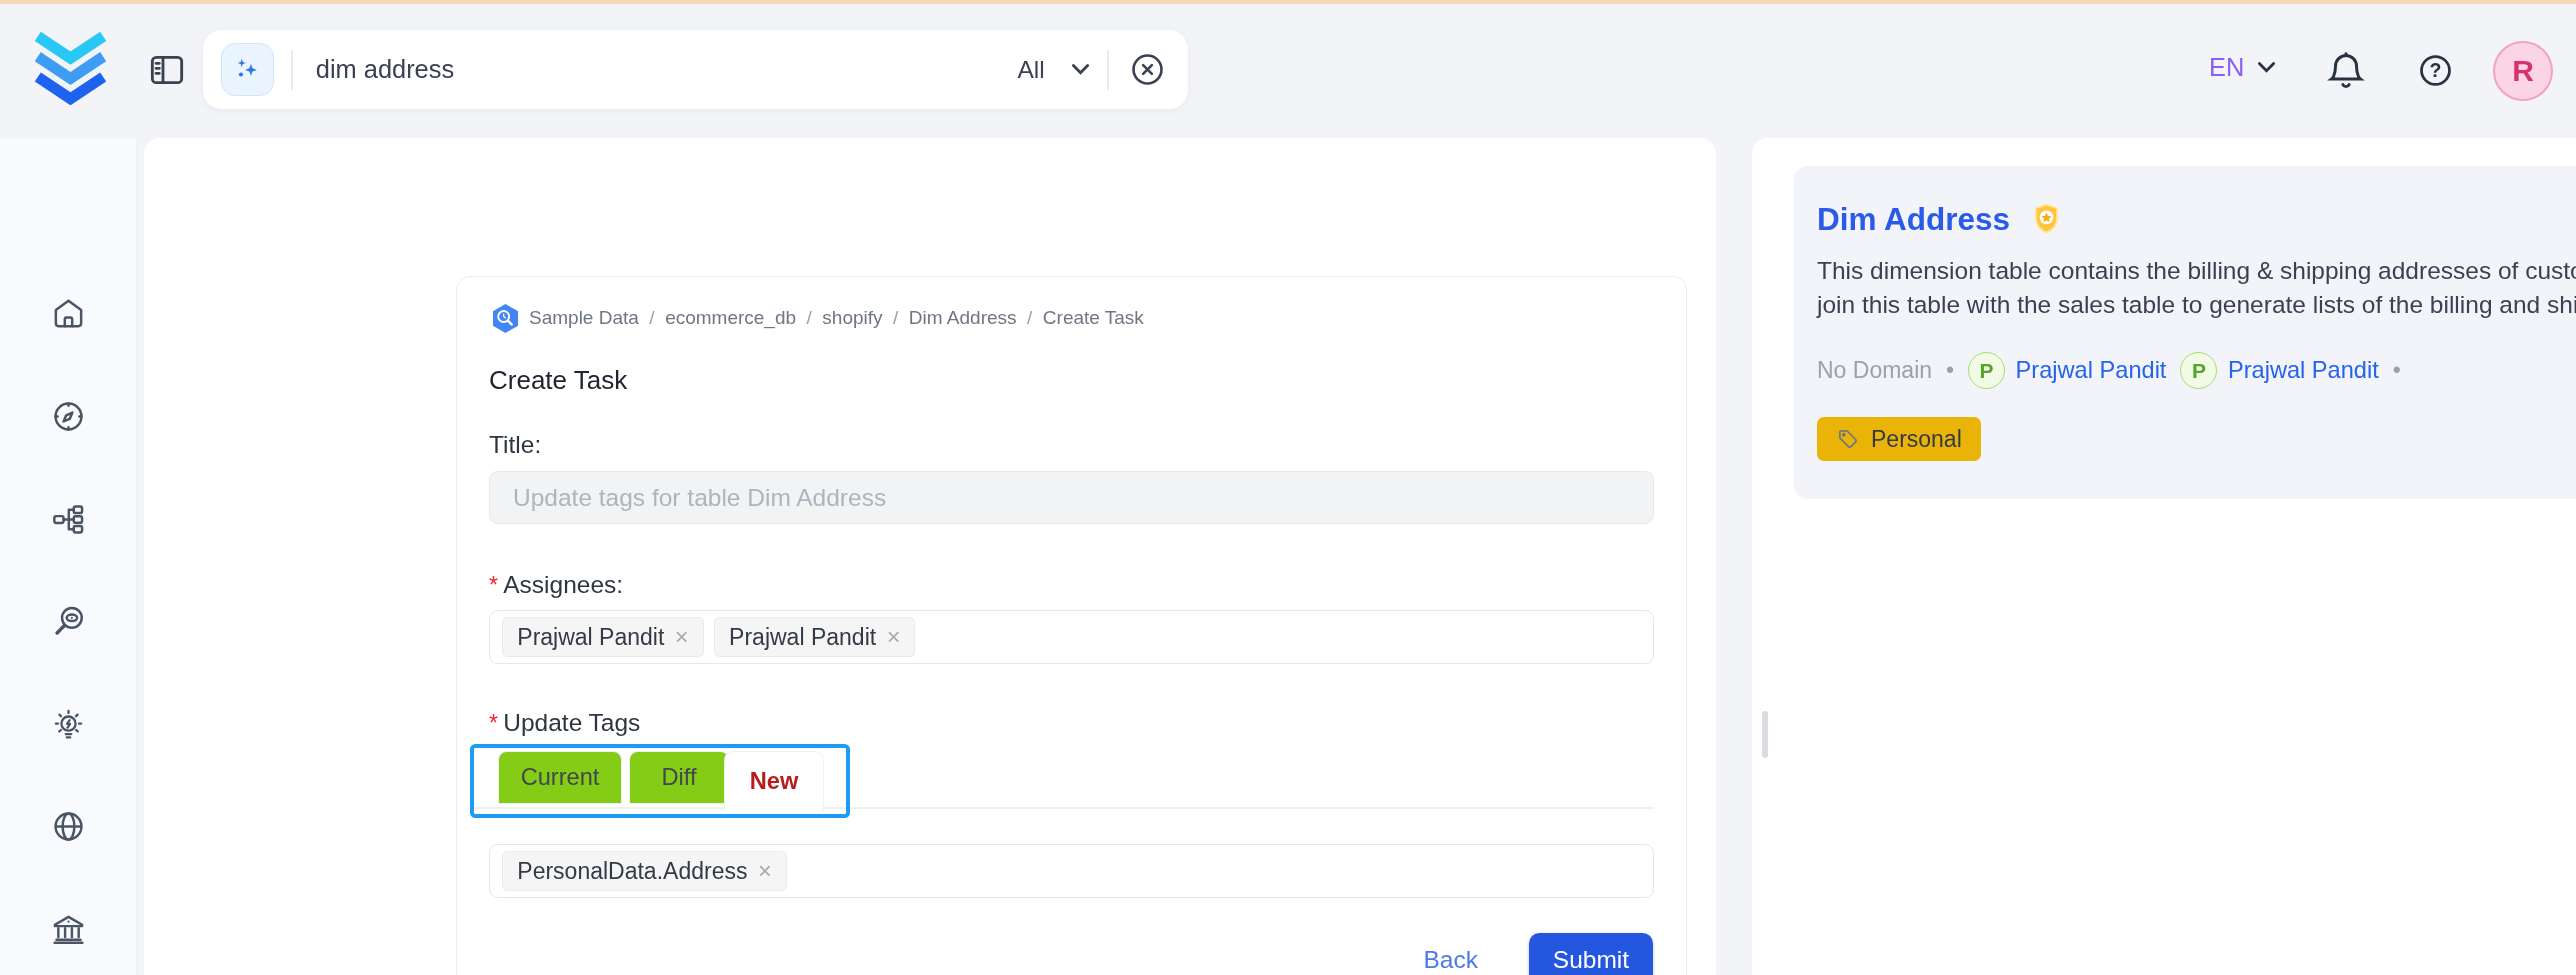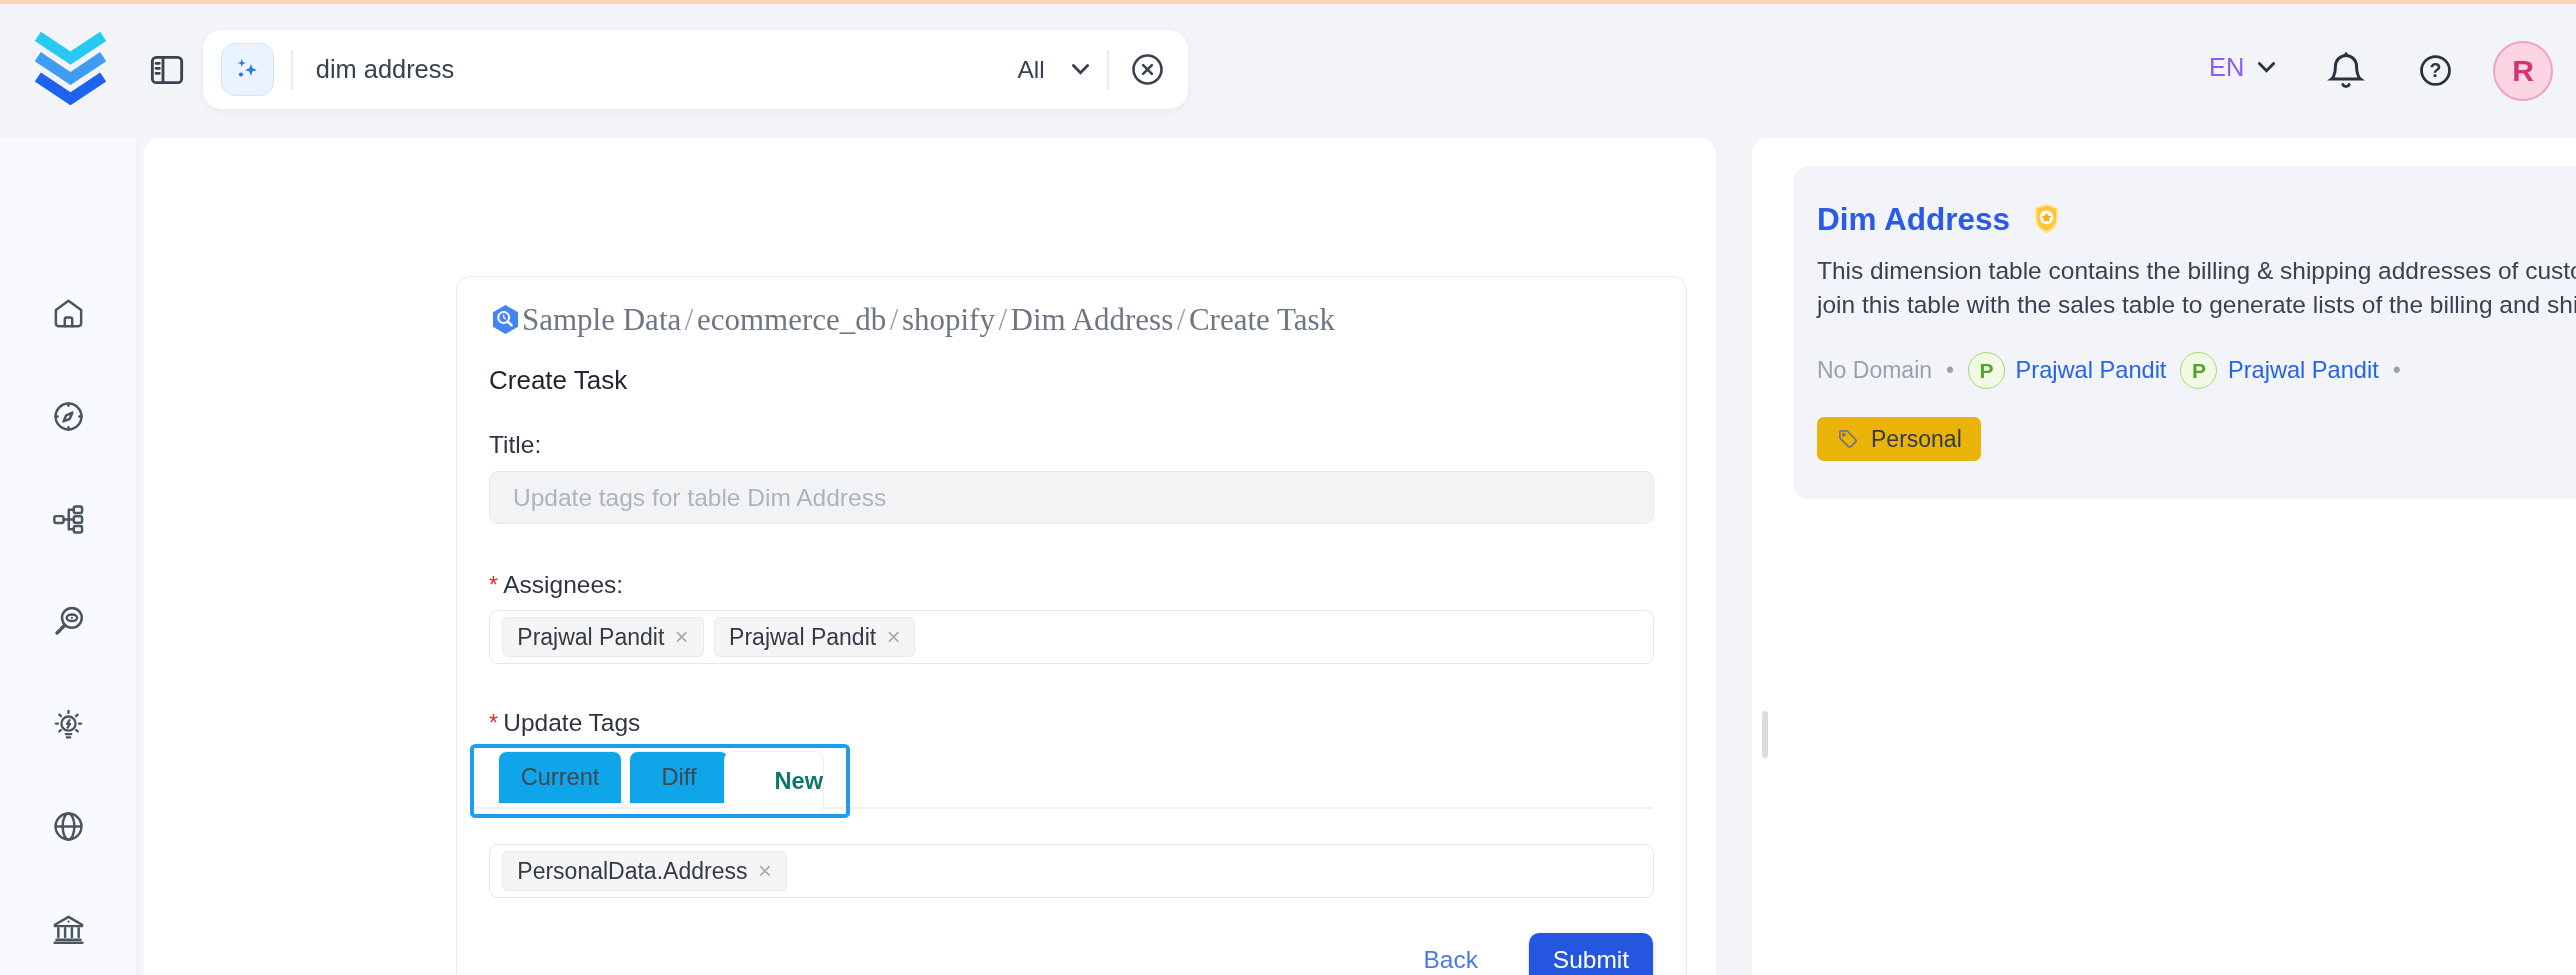--- a/index.html
+++ b/index.html
@@ -39,40 +39,40 @@
   .sidebar { position:absolute; left:0; top:138px; width:137px; height:838px; background:#F8FAFD; border-right:1.8px solid #EEF0F4; }
   .side-item { position:absolute; left:50px; width:37px; height:37px; color:#4A5462; cursor:pointer; }
 
   
   .center-panel { position:absolute; left:144px; top:138px; width:1572px; height:838px; background:#fff; border-radius:15.8px 15.8px 0 0; }
   .right-panel  { position:absolute; left:1752px; top:138px; width:824px; height:838px; background:#fff; border-radius:15.8px 0 0 0; }
 
   
   .form-card { position:absolute; left:312px; top:138px; width:1231px; height:777px; background:#fff;
                border:1.8px solid #EAECF0; border-radius:14px; }
-  .breadcrumb { position:absolute; left:32px; top:24.5px; display:flex; align-items:center; gap:0; font-size:31px; color:#6F7683;font-family:Liberation Serif, serif; }
+  .breadcrumb { position:absolute; left:32px; top:24.5px; display:flex; align-items:center; gap:7px; font-size:19px; color:#6F7683; }
   .crumb { cursor:pointer; }
   .crumb-sep { color:#9AA0AB; padding:0 3.5px; }
   .form-heading { position:absolute; left:32px; top:88px; font-size:26px; font-weight:500; color:#20252F; }
   .field-label { position:absolute; left:32px; font-size:24.5px; color:#2F3540; }
   .req-star { color:#F5222D; font-size:23px; margin-right:5.3px; }
   .text-input { position:absolute; left:32px; width:1165px; height:53px; border-radius:8.8px; font-size:24.5px;
                 font-family:"Liberation Sans",sans-serif; padding:16px 23px; outline:none; }
   .input-disabled { background:#F2F3F5; border:1.8px solid #E6E8EB; color:#6B7280; }
   .input-disabled::placeholder { color:#AEB4BD; }
   .chips-box { position:absolute; left:32px; width:1165px; height:54px; background:#fff; border:1.8px solid #E5E7EB;
                border-radius:8.8px; display:flex; align-items:center; padding-left:12.3px; gap:10.5px; cursor:text; }
   .chip { height:40px; background:#F5F5F6; border:1.8px solid #E9EAEC; border-radius:5.3px; display:flex; align-items:center;
           gap:10.5px; padding:0 14px; font-size:23px; color:#333A45; white-space:nowrap; }
   .chip .x { color:#A6ACB5; font-size:23.6px; cursor:pointer; }
 
   .tab-underline { position:absolute; left:13px; top:530px; width:1184px; height:1.8px; background:#F0F0F1; }
-  .tab { position:absolute; top:474px; height:53px; border:1.8px solid #F0F0F1; border-radius:8.8px 8.8px 0 0; background:#0ea5e9;
+  .tab { position:absolute; top:474px; height:53px; border:1.8px solid #F0F0F1; border-radius:8.8px 8.8px 0 0; background:#84cc16;
          display:flex; align-items:center; justify-content:center; font-size:23.6px; color:#40474F; cursor:pointer; }
-  .tab.active { background:#fff; height:60px; border-bottom:none; color:#0f766e; font-weight:700; z-index:2;justify-content:flex-end; }
+  .tab.active { background:#fff; height:60px; border-bottom:none; color:#b91c1c; font-weight:700; z-index:2; }
   .tab-highlight { position:absolute; left:13px; top:467px; width:380px; height:74px; border:4.4px solid #1E9BF3;
                    border-radius:5.3px; z-index:3; pointer-events:none; }
 
   .actions { position:absolute; right:33px; top:656px; height:53px; display:flex; align-items:center; gap:51px; }
   .back-link { font-size:24.5px; color:#4C79E8; cursor:pointer; }
   .submit-btn { width:124px; height:53px; background:#2456E0; border:none; border-radius:10.5px; color:#fff; font-size:24.5px;
                 font-family:"Liberation Sans",sans-serif; cursor:pointer; box-shadow:0 1.8px 3.5px rgba(36,86,224,.3); }
 
   
   .asset-card { position:absolute; left:42px; top:28px; width:805px; height:333px; background:#F2F4F9; border-radius:14px; }

